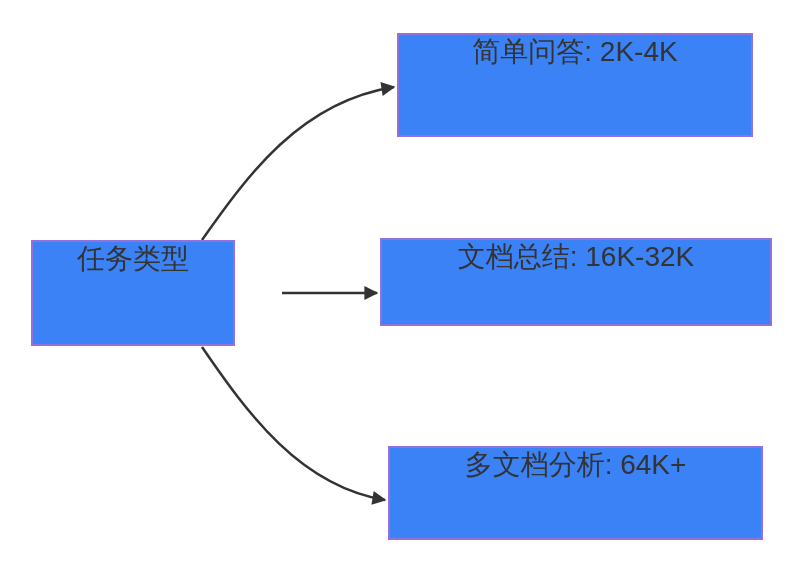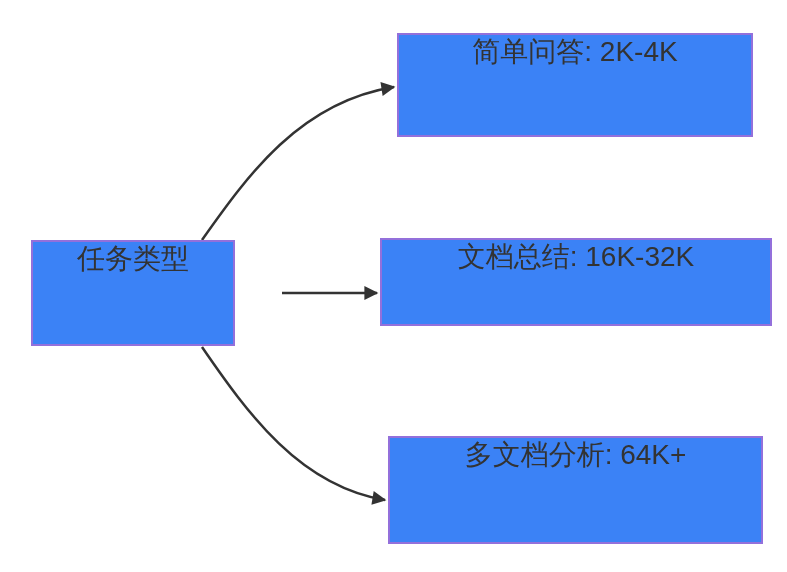--- a/index.html
+++ b/index.html
@@ -37,21 +37,21 @@
     align-items: flex-start;
     justify-content: center;
     color: #333333;
     font-size: 28px;
     line-height: 1.2;
     white-space: nowrap;
   }
   .node-source  { left: 31px;  top: 240px; width: 204px; height: 106px; }
   .node-simple  { left: 397px; top: 33px;  width: 356px; height: 104px; }
   .node-doc     { left: 380px; top: 238px; width: 392px; height: 88px; }
-  .node-multi   { left: 388px; top: 436px; width: 375px; height: 108px; }
+  .node-multi   { left: 388px; top: 446px; width: 375px; height: 94px; }
 </style>
 </head>
 <body>
 
 <div class="canvas">
 
   <svg class="edges-layer" width="787" height="572" viewBox="0 0 787 572" xmlns="http://www.w3.org/2000/svg">
     <defs>
       <marker id="arrowhead" viewBox="0 0 10 10" refX="9" refY="5" markerUnits="userSpaceOnUse" markerWidth="16" markerHeight="14" orient="auto">
         <path d="M0,0 L10,5 L0,10 z" fill="#333333"></path>

